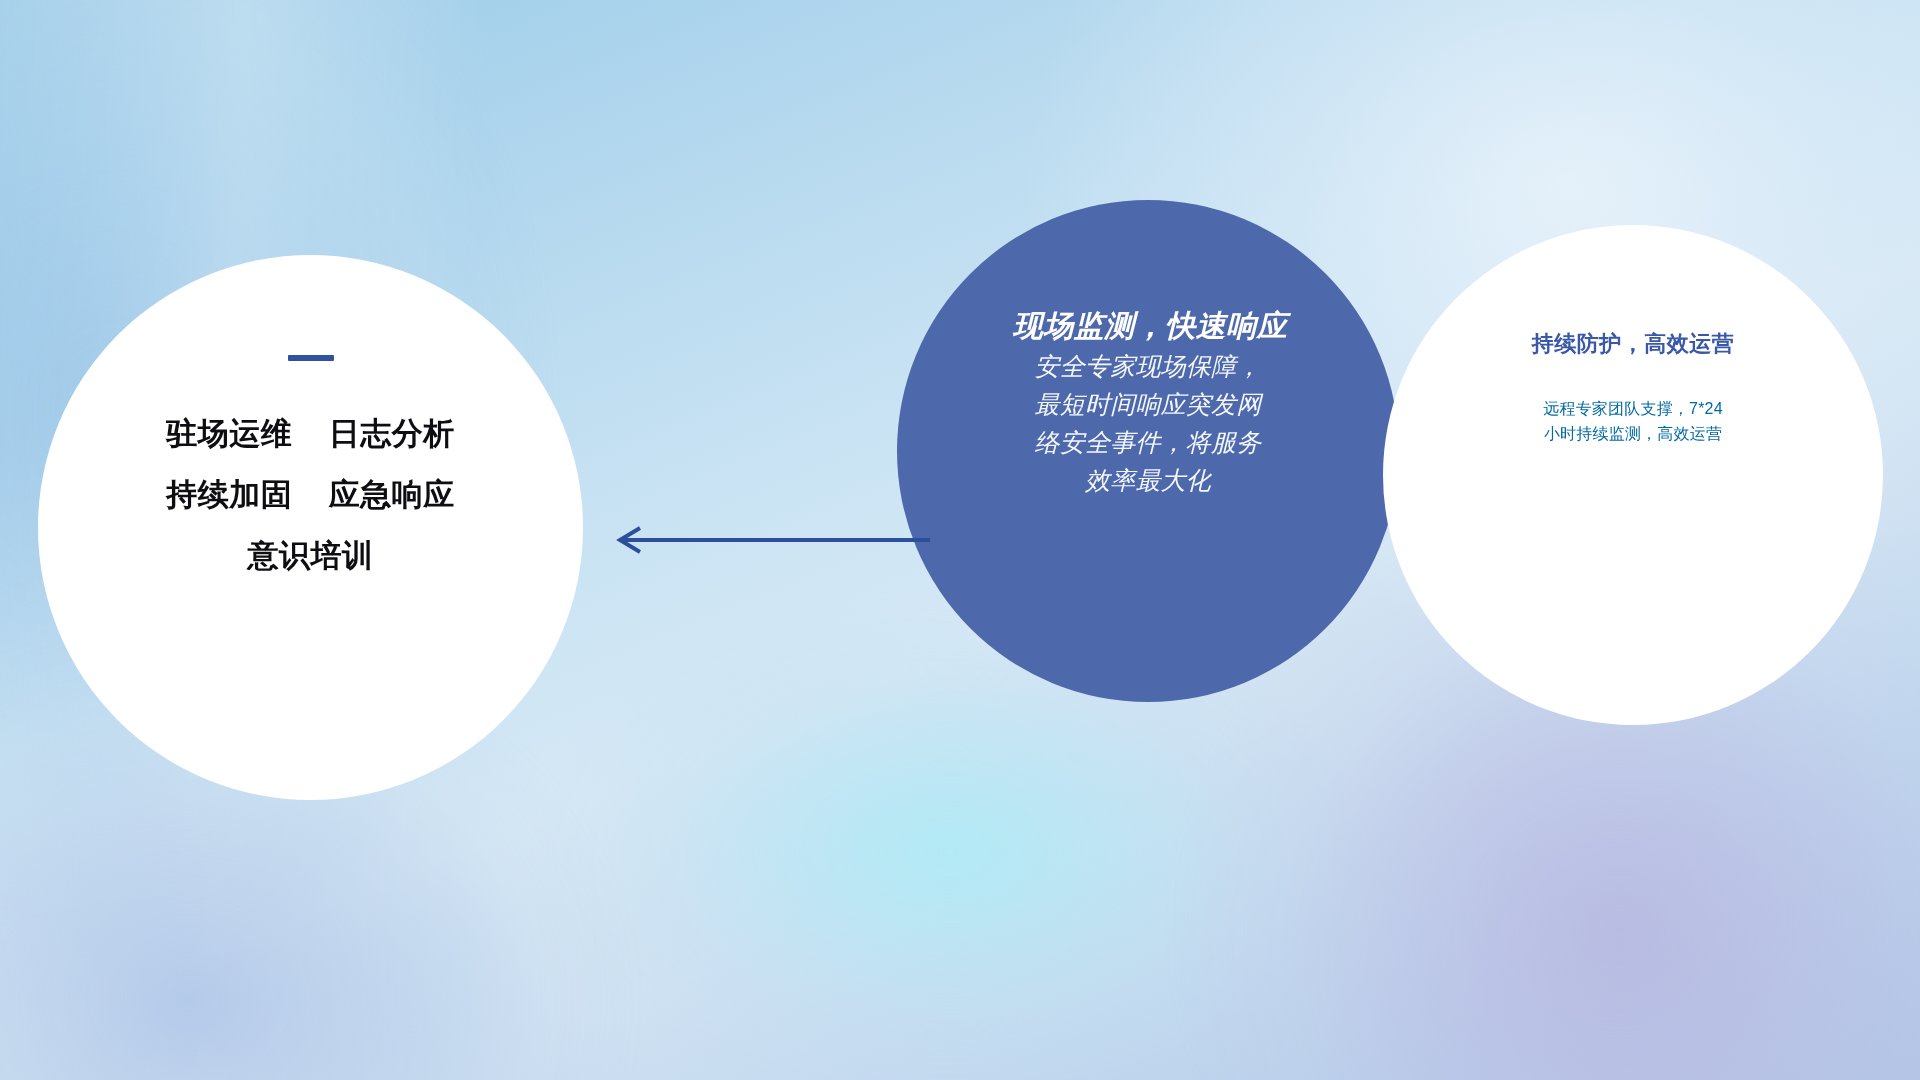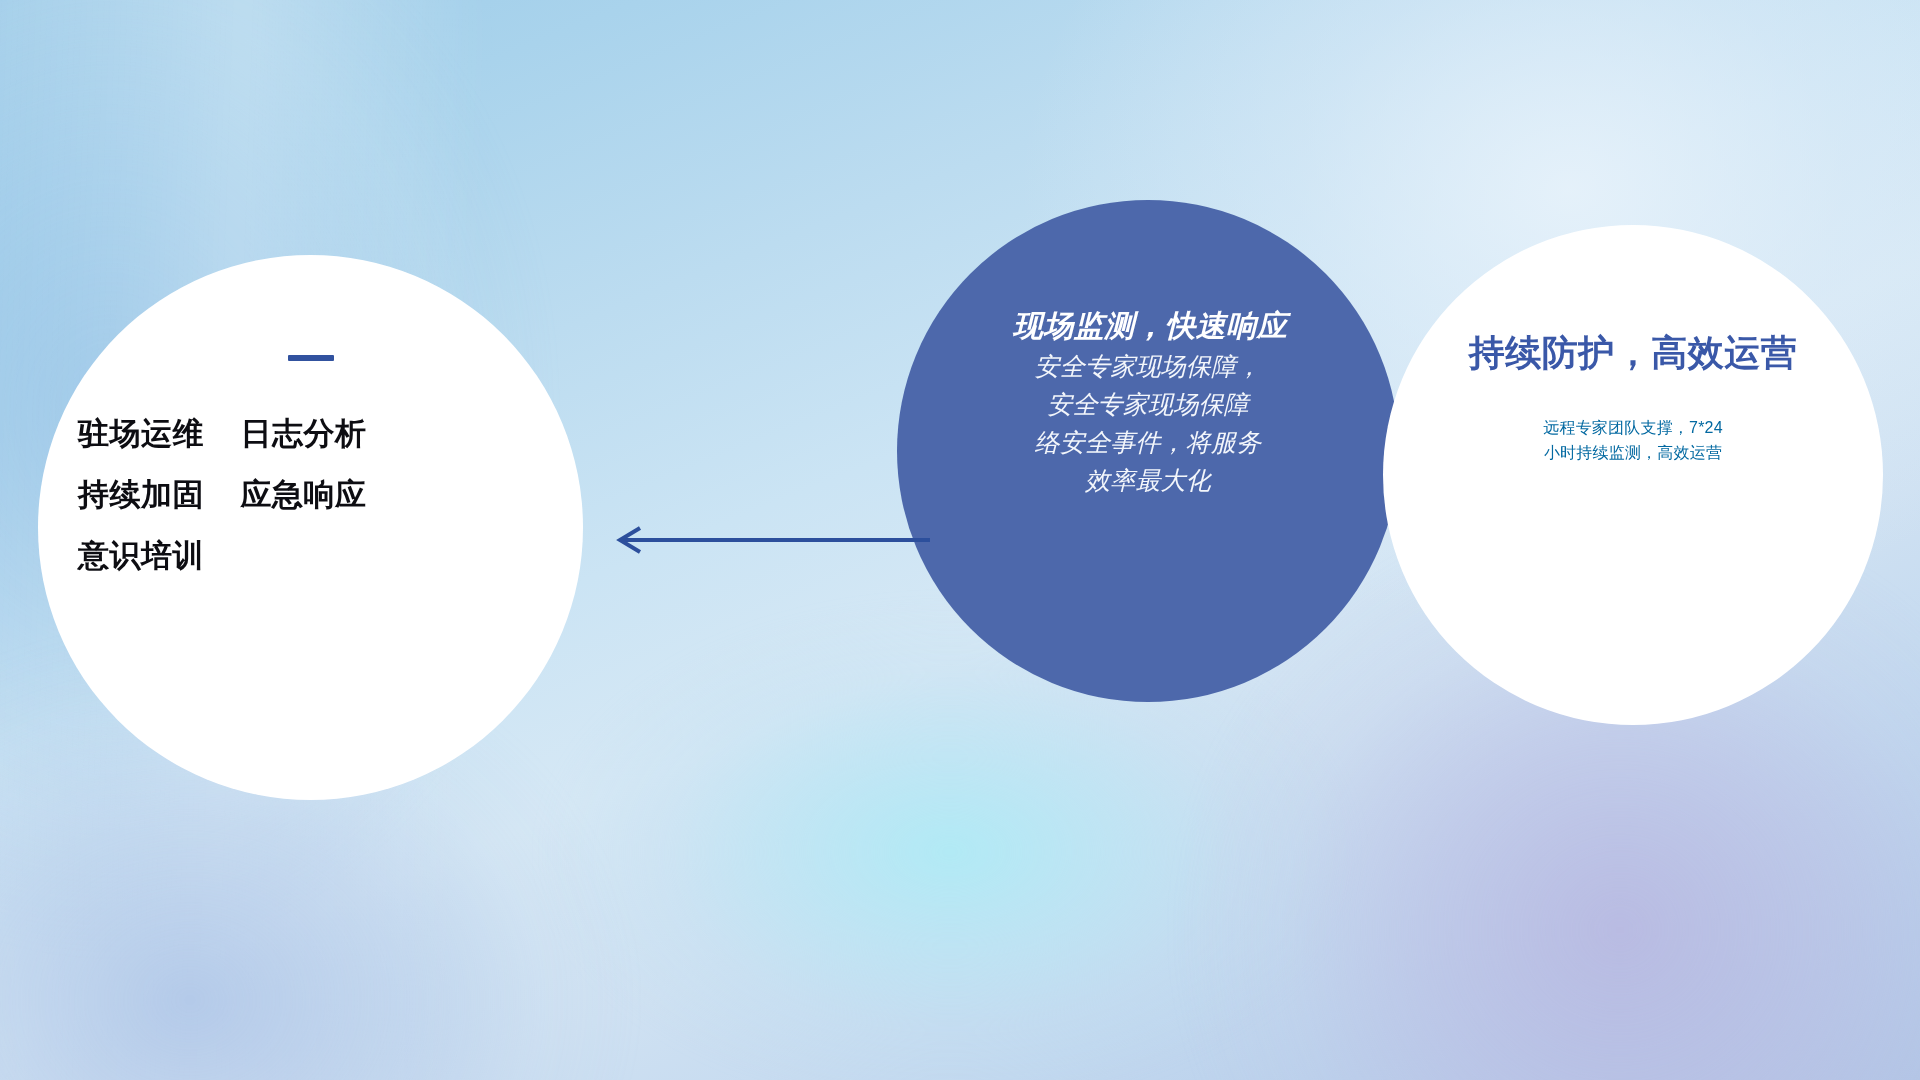--- a/index.html
+++ b/index.html
@@ -145,20 +145,21 @@
     width: 500px;
     height: 500px;
   }
 
   
   .left-content {
     position: absolute;
     left: 0;
     right: 0;
     top: 100px;
+    text-align: center;
     padding: 0 40px;
   }
   .accent-dash {
     width: 46px;
     height: 6px;
     background: #31529f;
     margin: 0 auto 42px auto;
     border-radius: 1px;
   }
   .left-lines {
@@ -203,21 +204,21 @@
     position: absolute;
     left: 0;
     right: 0;
     top: 104px;
     text-align: center;
     padding: 0 30px;
   }
   .right-title {
     color: #3a58a8;
     font-weight: bold;
-    font-size: 36px;
+    font-size: 22px;
     letter-spacing: 0.5px;
     white-space: nowrap;
   }
   .right-body {
     margin-top: 38px;
     color: #0369a1;
     font-size: 16px;
     line-height: 1.55;
     letter-spacing: 0.2px;
   }
@@ -248,21 +249,21 @@
   <svg id="arrow" viewBox="0 0 330 36" xmlns="http://www.w3.org/2000/svg">
     <line x1="330" y1="18" x2="22" y2="18" stroke="#2c4f9c" stroke-width="4"></line>
     <polyline points="40,6 20,18 40,30" fill="none" stroke="#2c4f9c" stroke-width="4" stroke-linecap="butt" stroke-linejoin="miter"></polyline>
   </svg>
 
   <div id="circle-middle" class="circle circle-blue">
     <div class="mid-content">
       <div class="mid-title">现场监测，快速响应</div>
       <div class="mid-body">
         <div>安全专家现场保障，</div>
-        <div>安全专家现场保障</div>
+        <div>最短时间响应突发网</div>
         <div>络安全事件，将服务</div>
         <div>效率最大化</div>
       </div>
     </div>
   </div>
 
   <div id="circle-right" class="circle circle-white">
     <div class="right-content">
       <div class="right-title">持续防护，高效运营</div>
       <div class="right-body">

